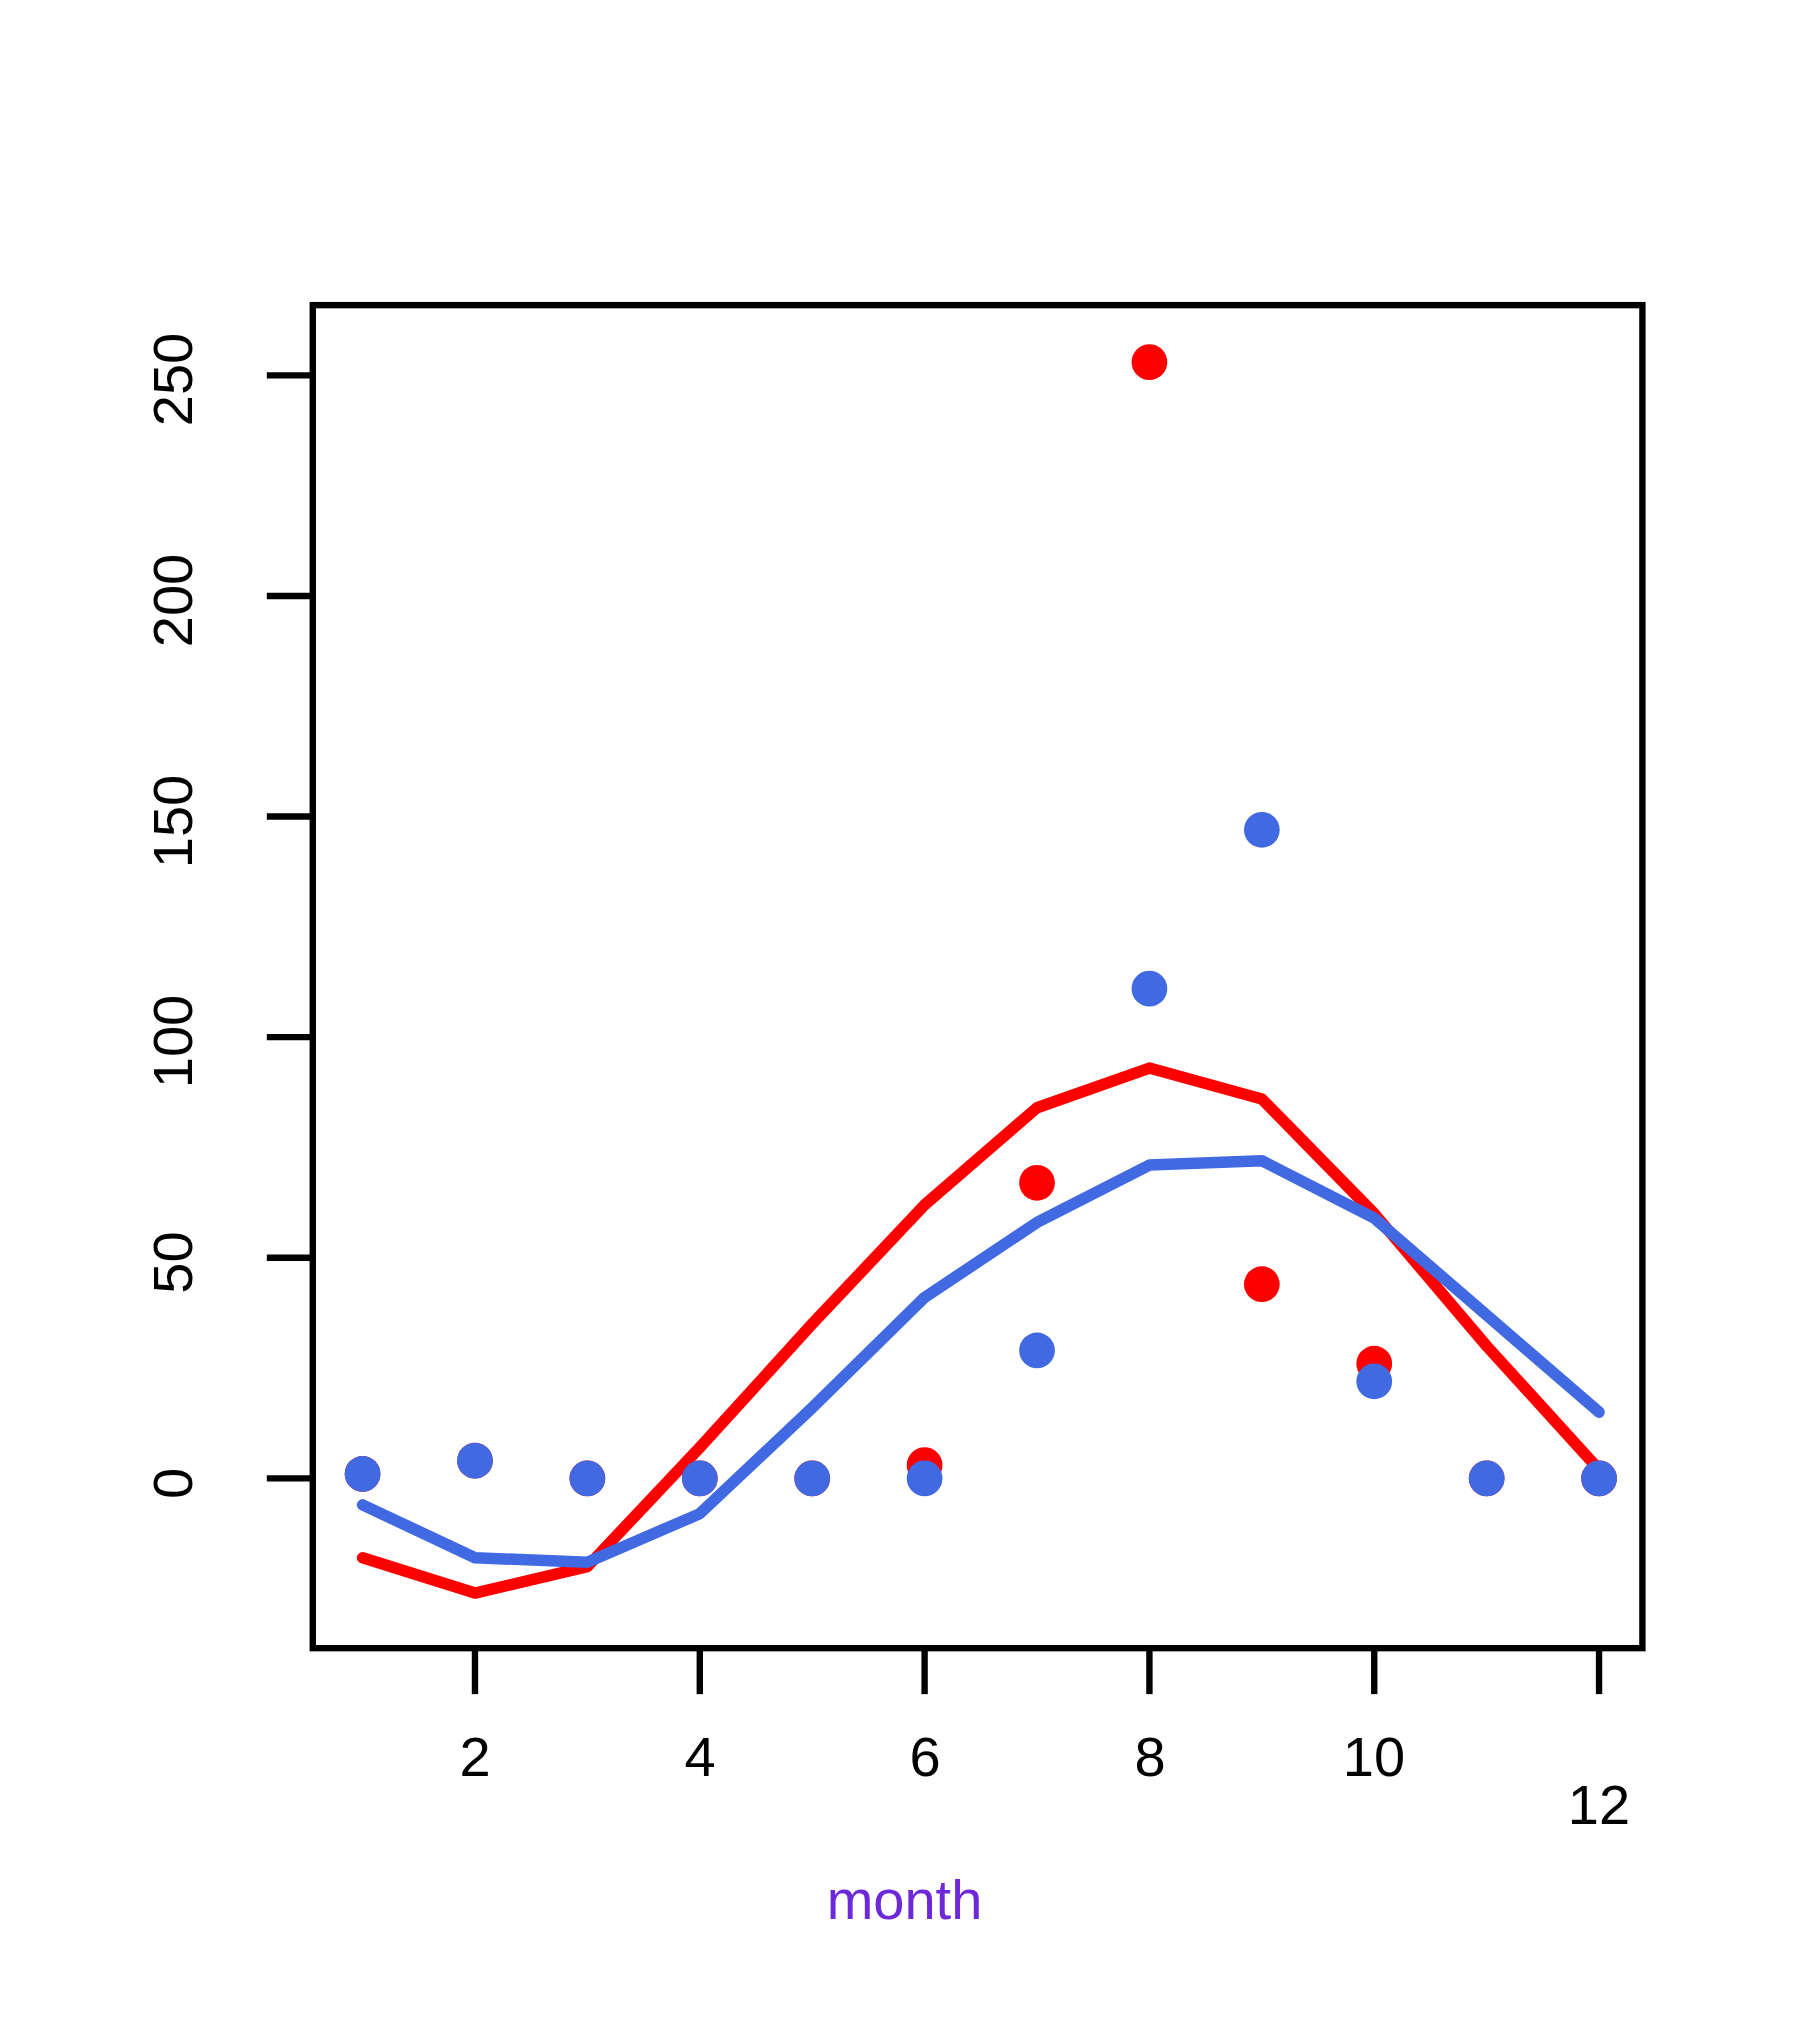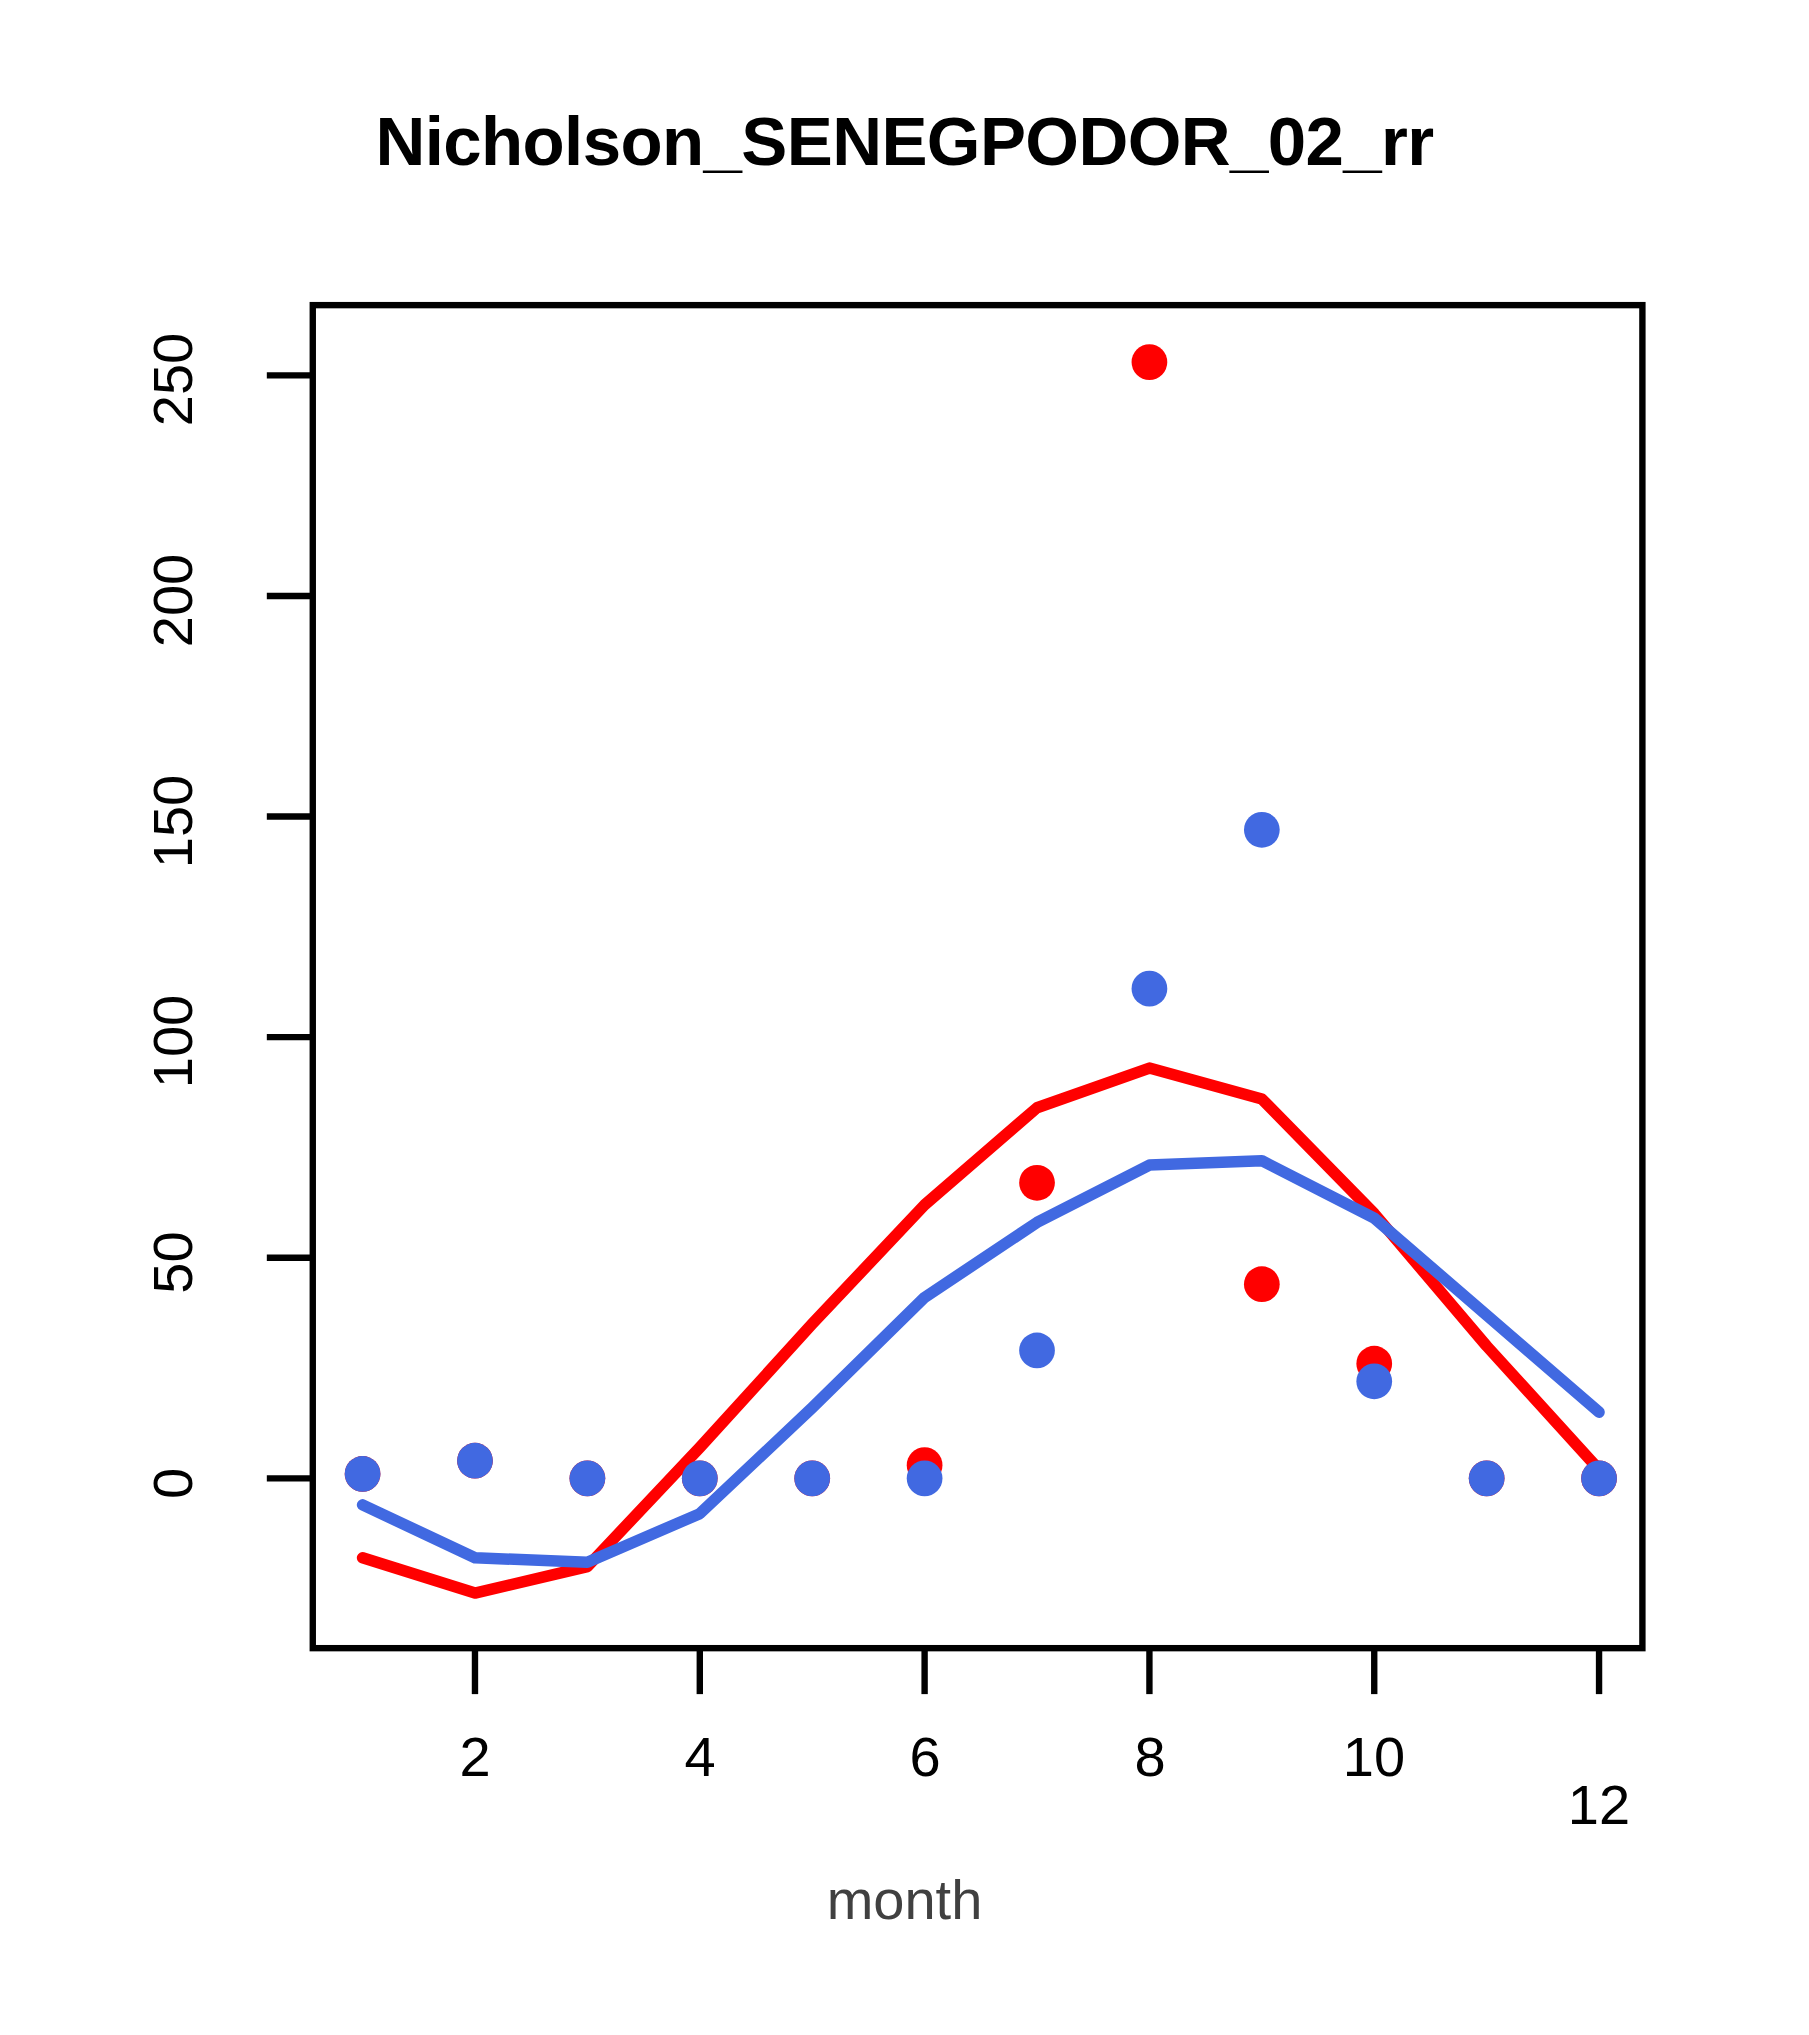--- a/index.html
+++ b/index.html
@@ -33,21 +33,21 @@
     font-family: "Liberation Sans", sans-serif;
     white-space: nowrap;
   }
   .axis-label-x {
     position: absolute;
     left: 0;
     top: 1867px;
     width: 1809px;
     text-align: center;
     font-size: 56px;
-    color: #404040;
+    color: #6d28d9;
     font-family: "Liberation Sans", sans-serif;
   }
   .tick-label-x {
     position: absolute;
     font-size: 56px;
     color: #000000;
     text-align: center;
     transform: translateX(-50%);
     font-family: "Liberation Sans", sans-serif;
   }
@@ -65,21 +65,20 @@
     left: 0; top: 0;
     width: 1809px;
     height: 2035px;
   }
 </style>
 </head>
 <body>
 
 <div id="plot-root">
 
-  <div class="chart-title">Nicholson_SENEGPODOR_02_rr</div>
 
   <svg class="plot-svg" viewBox="0 0 2834 3188">
 
     <rect id="plot-frame" x="490" y="478" width="2083" height="2104" fill="none" stroke="#000000" stroke-width="10"></rect>
 
     <g id="y-ticks">
         <line x1="418" y1="2316" x2="490" y2="2316" stroke="#000000" stroke-width="10"></line>
         <line x1="418" y1="1970.4" x2="490" y2="1970.4" stroke="#000000" stroke-width="10"></line>
         <line x1="418" y1="1624.8" x2="490" y2="1624.8" stroke="#000000" stroke-width="10"></line>
         <line x1="418" y1="1279.2" x2="490" y2="1279.2" stroke="#000000" stroke-width="10"></line>

